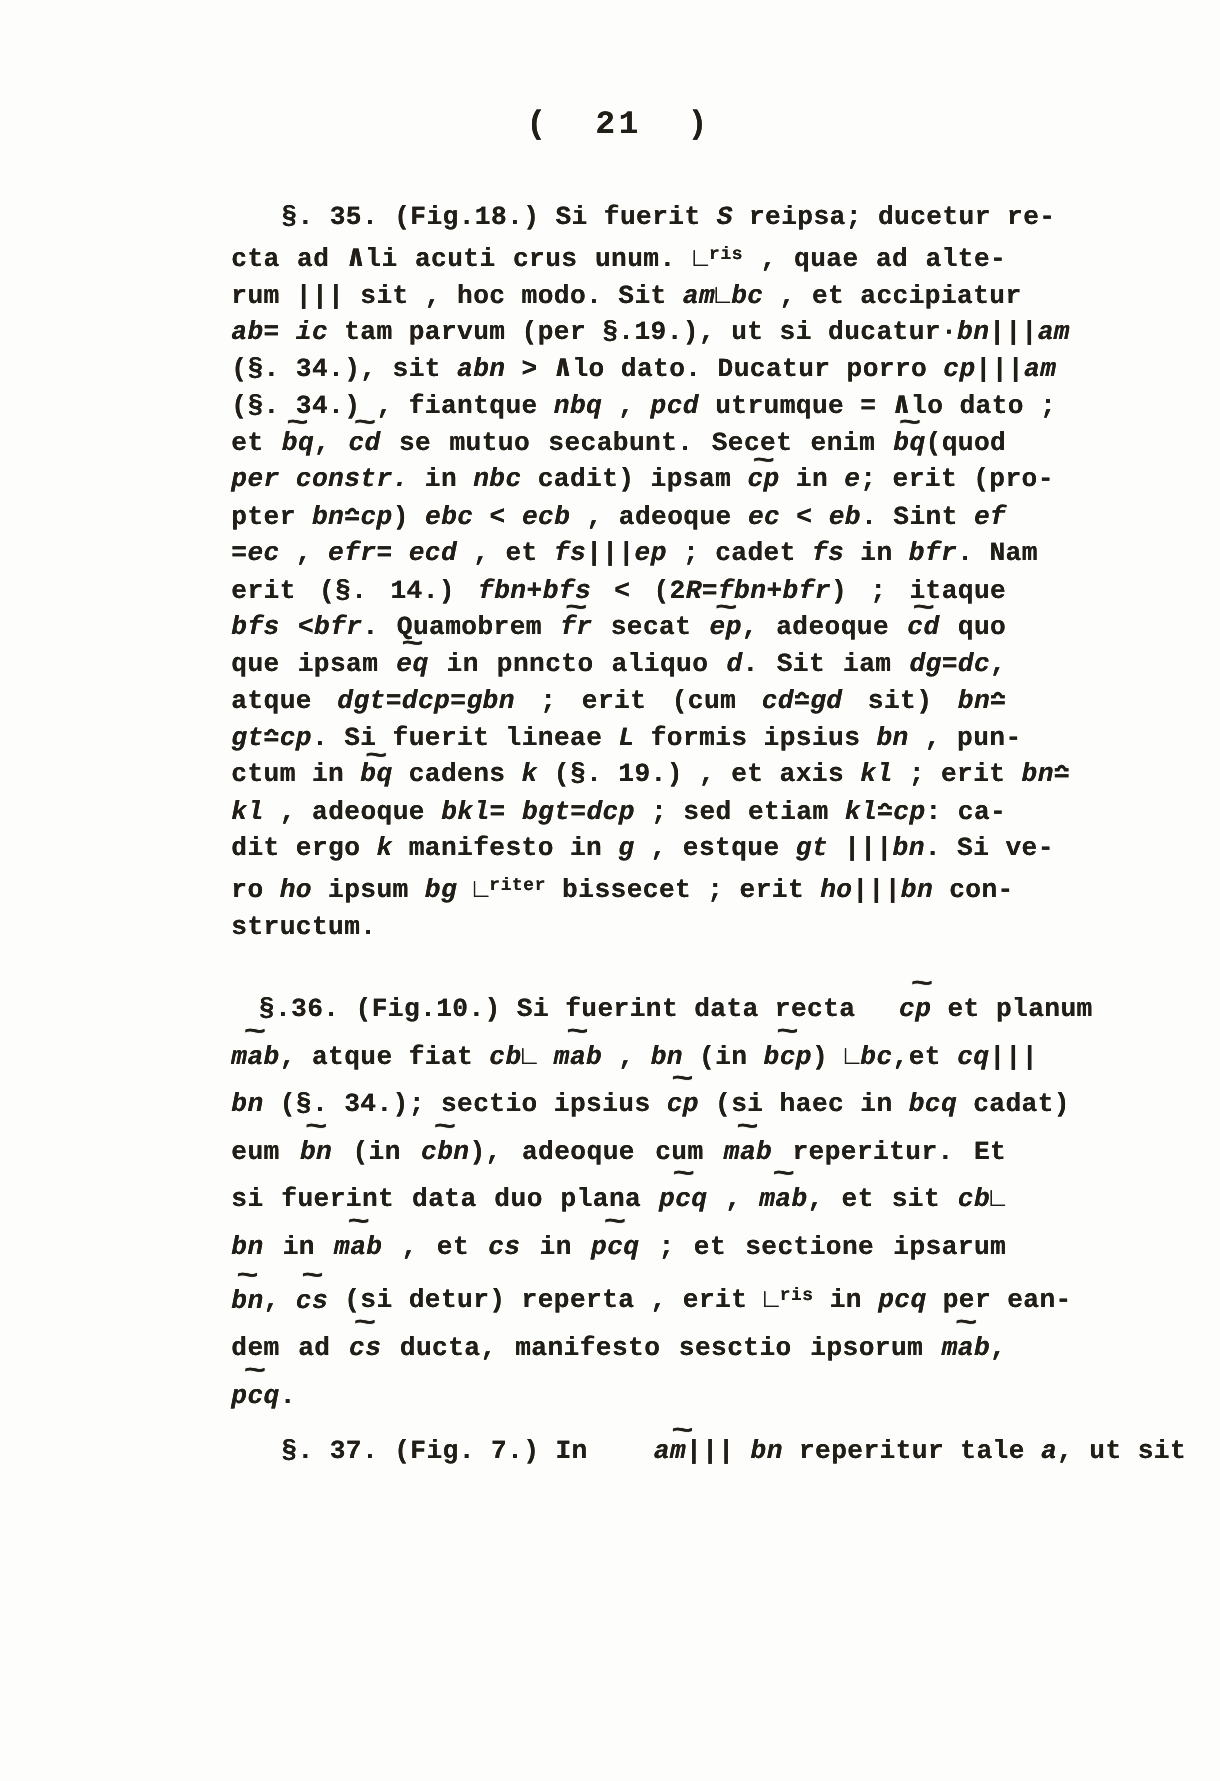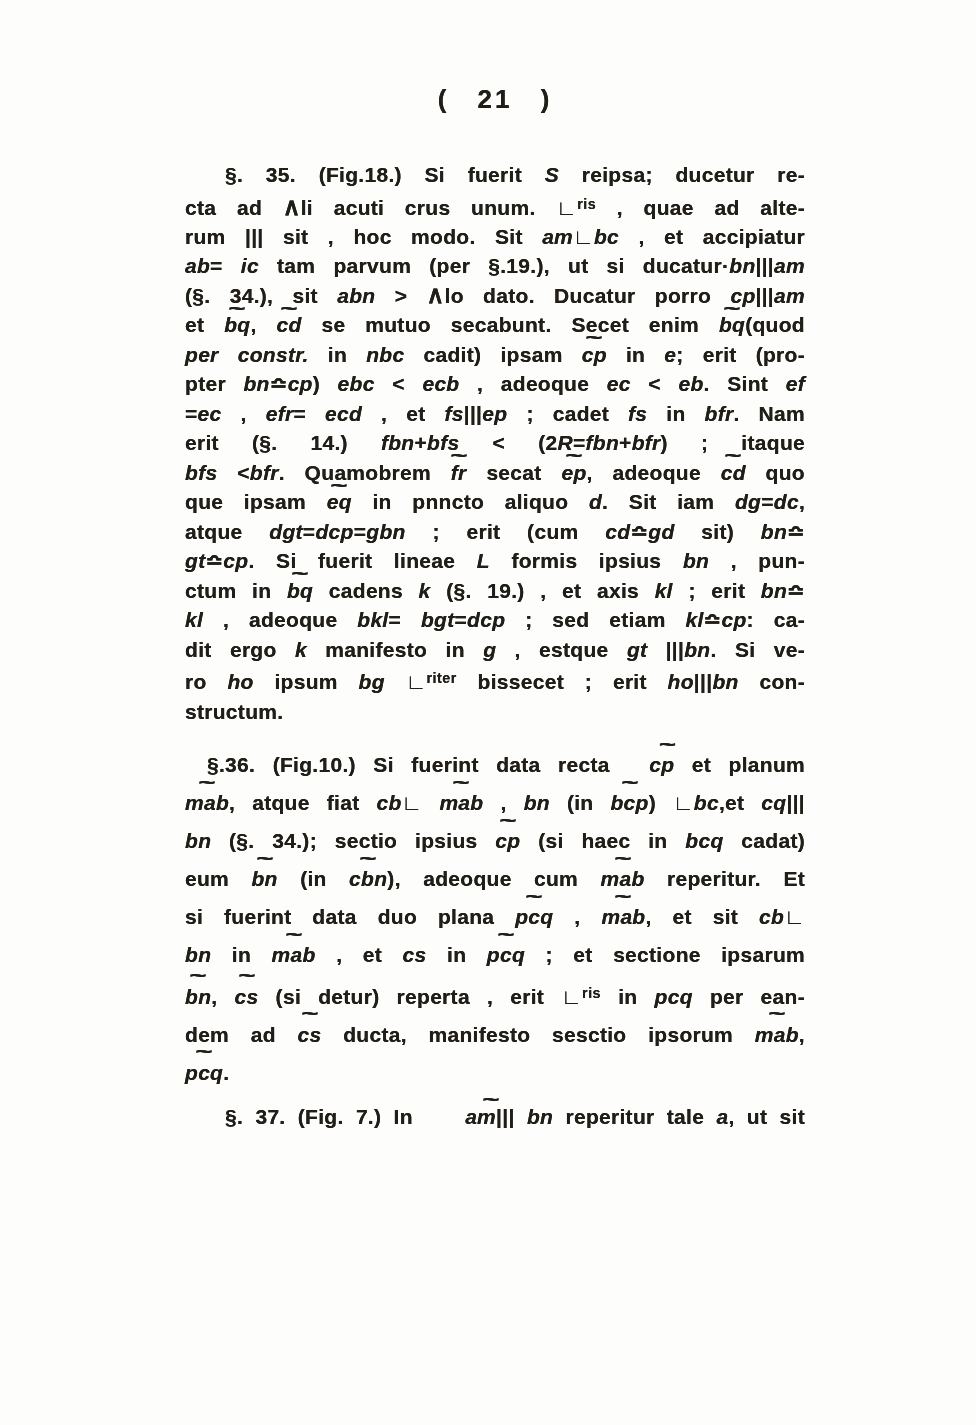--- a/index.html
+++ b/index.html
@@ -1,21 +1,21 @@
 <!DOCTYPE html>
 <html><head>
 <meta charset="utf-8">
 <style>
   html,body{margin:0;padding:0;background:#e9e9e9;}
   .page{
     position:relative;
     width:976px;height:1425px;
     background:#fdfdfc;
     overflow:hidden;
-    font-family:Liberation Sans, sans-serif;
+    font-family:Liberation Mono, monospace;
     color:#211e18;
     font-weight:700;
     text-shadow:0 0 0.5px currentColor;
   }
   .pageno{
     position:absolute;
     top:84px;left:185px;width:620px;
     text-align:center;
     font-size:26px;
     letter-spacing:3px;
@@ -29,21 +29,21 @@
   }
   .para{margin:0;}
   .line{
     text-align:justify;
     text-align-last:justify;
     white-space:nowrap;
   }
   .line.last{text-align-last:left;}
   .p35 .line{line-height:29.5px;}
   .p35 .line:first-child{text-indent:40px;}
-  .p36{margin-top:20px;}
+  .p36{margin-top:32px;}
   .p36 .line{line-height:38px;}
   .p36 .line:first-child{text-indent:22px;}
   .p37{margin-top:10px;}
   .p37 .line{line-height:30px;}
   .p37 .line:first-child{text-indent:40px;}
   i{font-style:italic;}
   .ov{
     position:relative;
     display:inline-block;
     font-style:italic;
@@ -74,20 +74,21 @@
 
 <div class="page" style="background: rgb(253, 253, 252); color: rgb(33, 30, 24);">
   <div class="pageno">( 21 )</div>
   <div class="text-body">
       <div class="para p35">
         <div class="line">§. 35. (Fig.18.) Si fuerit <i>S</i> reipsa; ducetur re-</div>
         <div class="line">cta ad <span class="ang">∧</span>li acuti crus unum. ∟<span class="sup">ris</span> , quae ad alte-</div>
         <div class="line">rum ||| sit , hoc modo. Sit <i>am</i>∟<i>bc</i> , et accipiatur</div>
         <div class="line"><i>ab</i>= <i>ic</i> tam parvum (per §.19.), ut si ducatur·<i>bn</i>|||<i>am</i></div>
         <div class="line">(§. 34.), sit <i>abn</i> &gt; <span class="ang">∧</span>lo dato. Ducatur porro <i>cp</i>|||<i>am</i></div>
+        <div class="line">(§. 34.) , fiantque <i>nbq</i> , <i>pcd</i> utrumque = <span class="ang">∧</span>lo dato ;</div>
         <div class="line">et <i class="ov">bq</i>, <i class="ov">cd</i> se mutuo secabunt. Secet enim <i class="ov">bq</i>(quod</div>
         <div class="line"><i>per constr.</i> in <i>nbc</i> cadit) ipsam <i class="ov">cp</i> in <i>e</i>; erit (pro-</div>
         <div class="line">pter <i>bn</i>≏<i>cp</i>) <i>ebc</i> &lt; <i>ecb</i> , adeoque <i>ec</i> &lt; <i>eb</i>. Sint <i>ef</i></div>
         <div class="line">=<i>ec</i> , <i>efr</i>= <i>ecd</i> , et <i>fs</i>|||<i>ep</i> ; cadet <i>fs</i> in <i>bfr</i>. Nam</div>
         <div class="line">erit (§. 14.) <i>fbn</i>+<i>bfs</i> &lt; (2<i>R</i>=<i>fbn</i>+<i>bfr</i>) ; itaque</div>
         <div class="line"><i>bfs</i> &lt;<i>bfr</i>. Quamobrem <i class="ov">fr</i> secat <i class="ov">ep</i>, adeoque <i class="ov">cd</i> quo</div>
         <div class="line">que ipsam <i class="ov">eq</i> in pnncto aliquo <i>d</i>. Sit iam <i>dg</i>=<i>dc</i>,</div>
         <div class="line">atque <i>dgt</i>=<i>dcp</i>=<i>gbn</i> ; erit (cum <i>cd</i>≏<i>gd</i> sit) <i>bn</i>≏</div>
         <div class="line"><i>gt</i>≏<i>cp</i>. Si fuerit lineae <i>L</i> formis ipsius <i>bn</i> , pun-</div>
         <div class="line">ctum in <i class="ov">bq</i> cadens <i>k</i> (§. 19.) , et axis <i>kl</i> ; erit <i>bn</i>≏</div>

